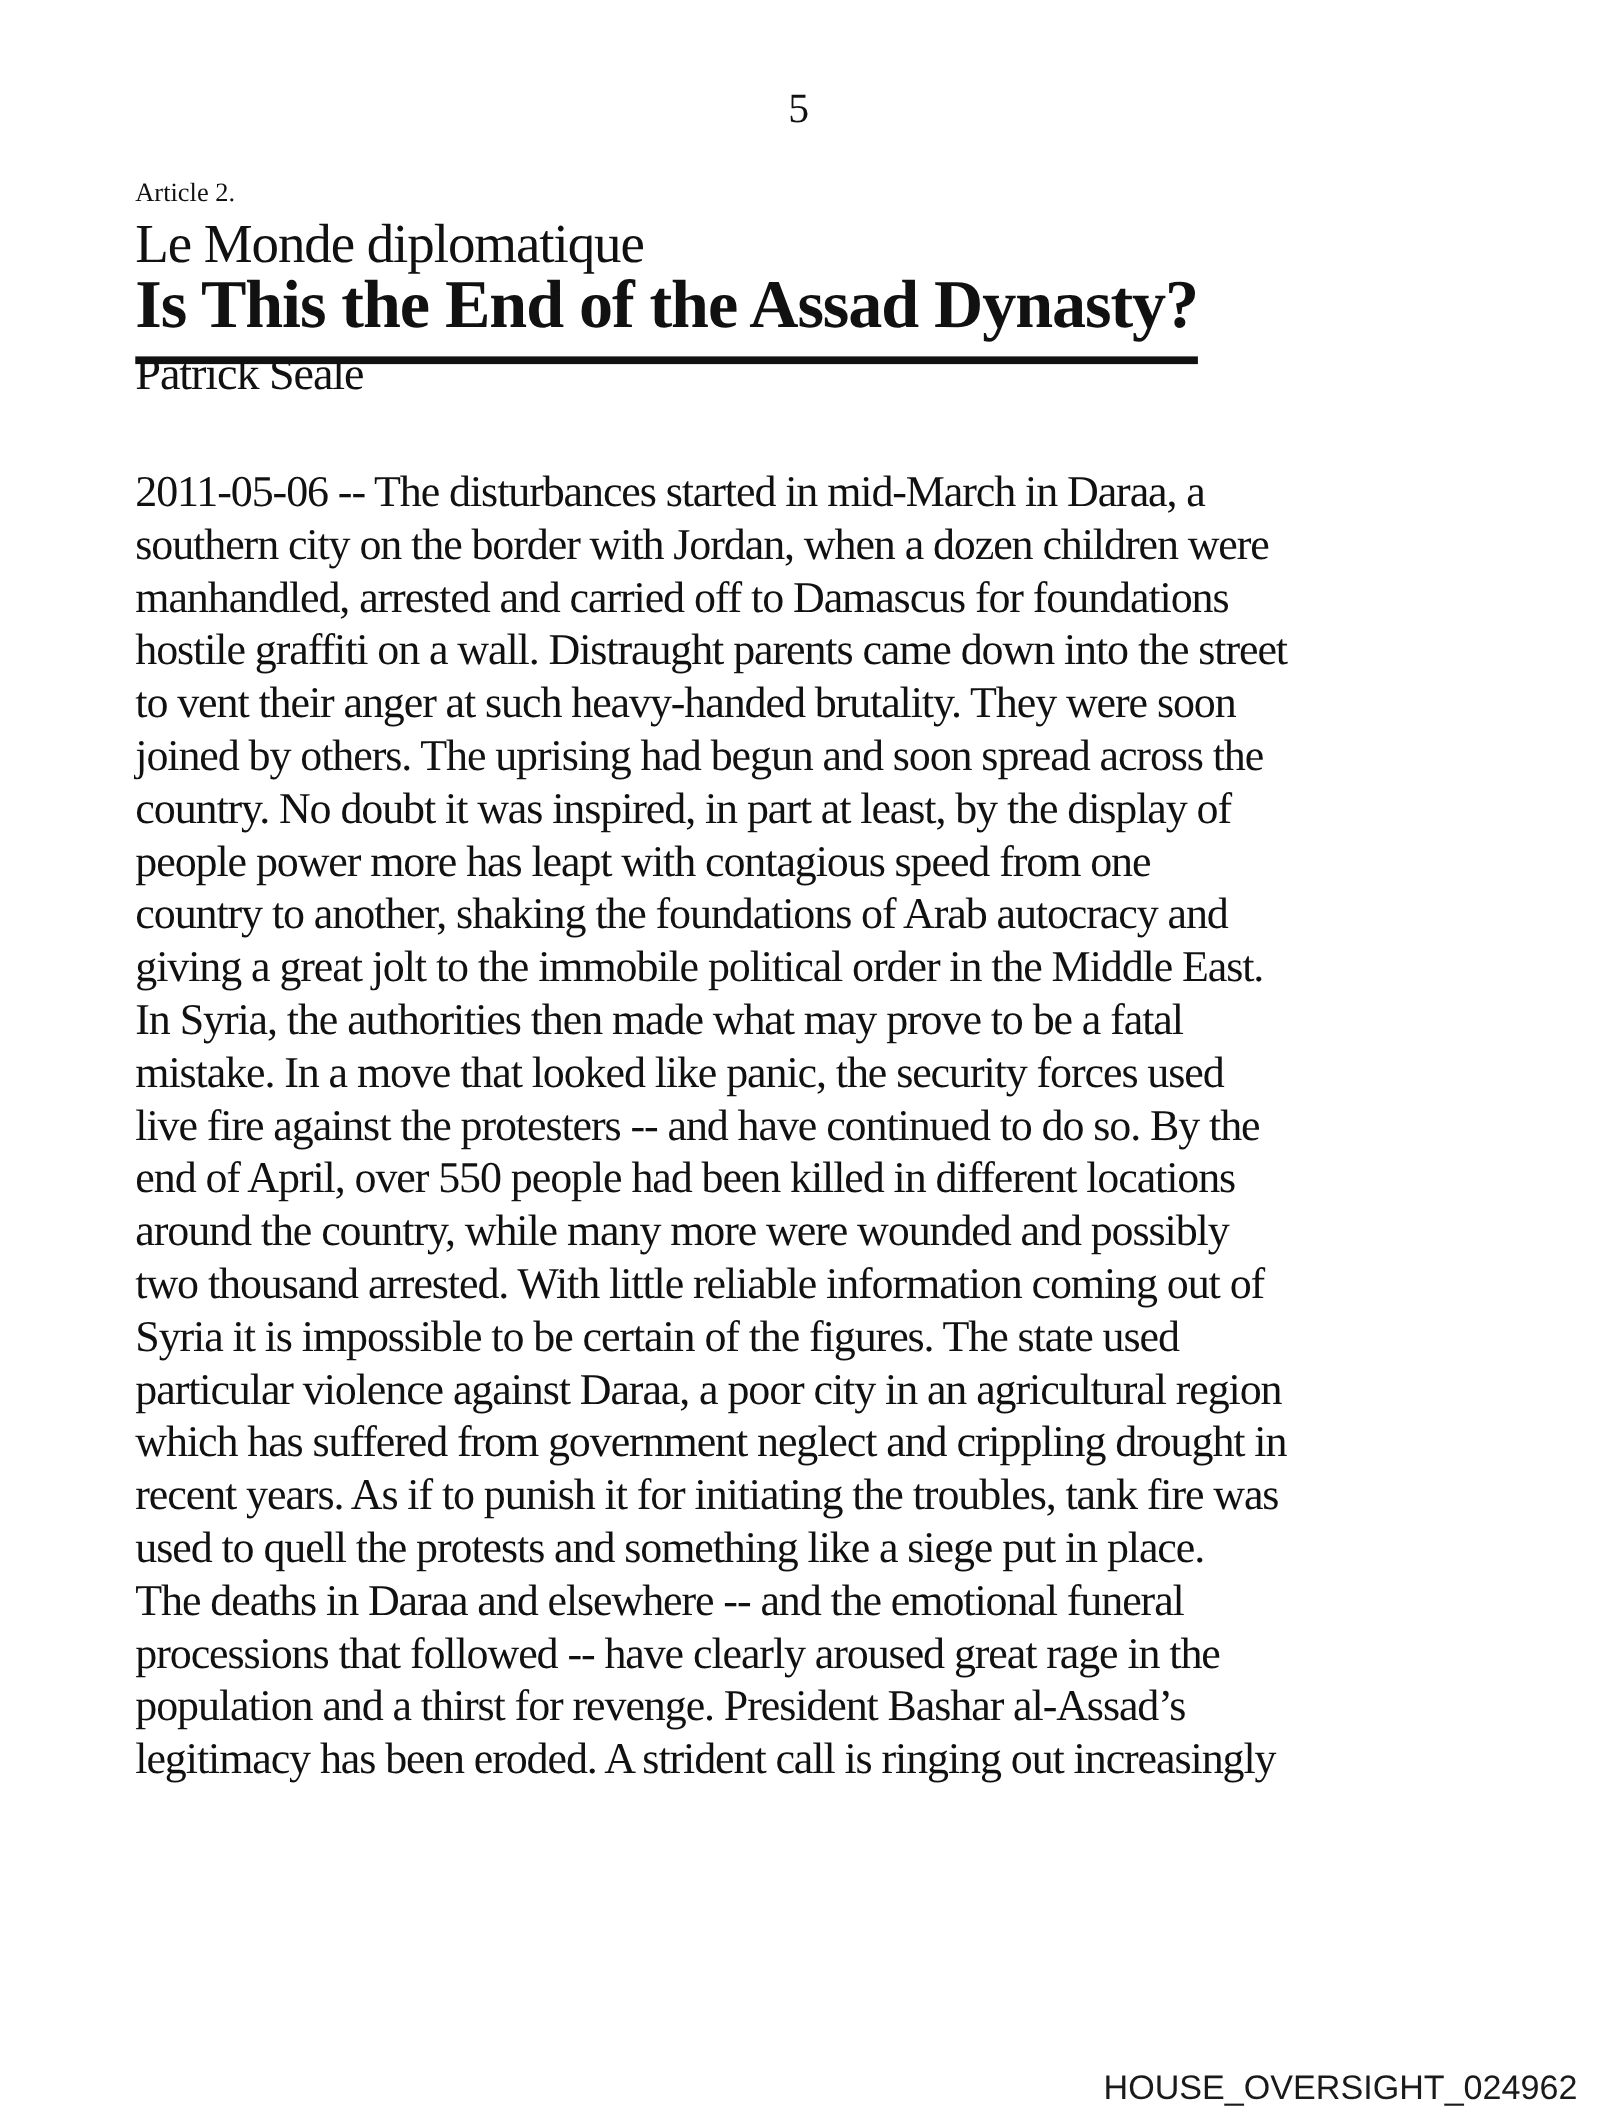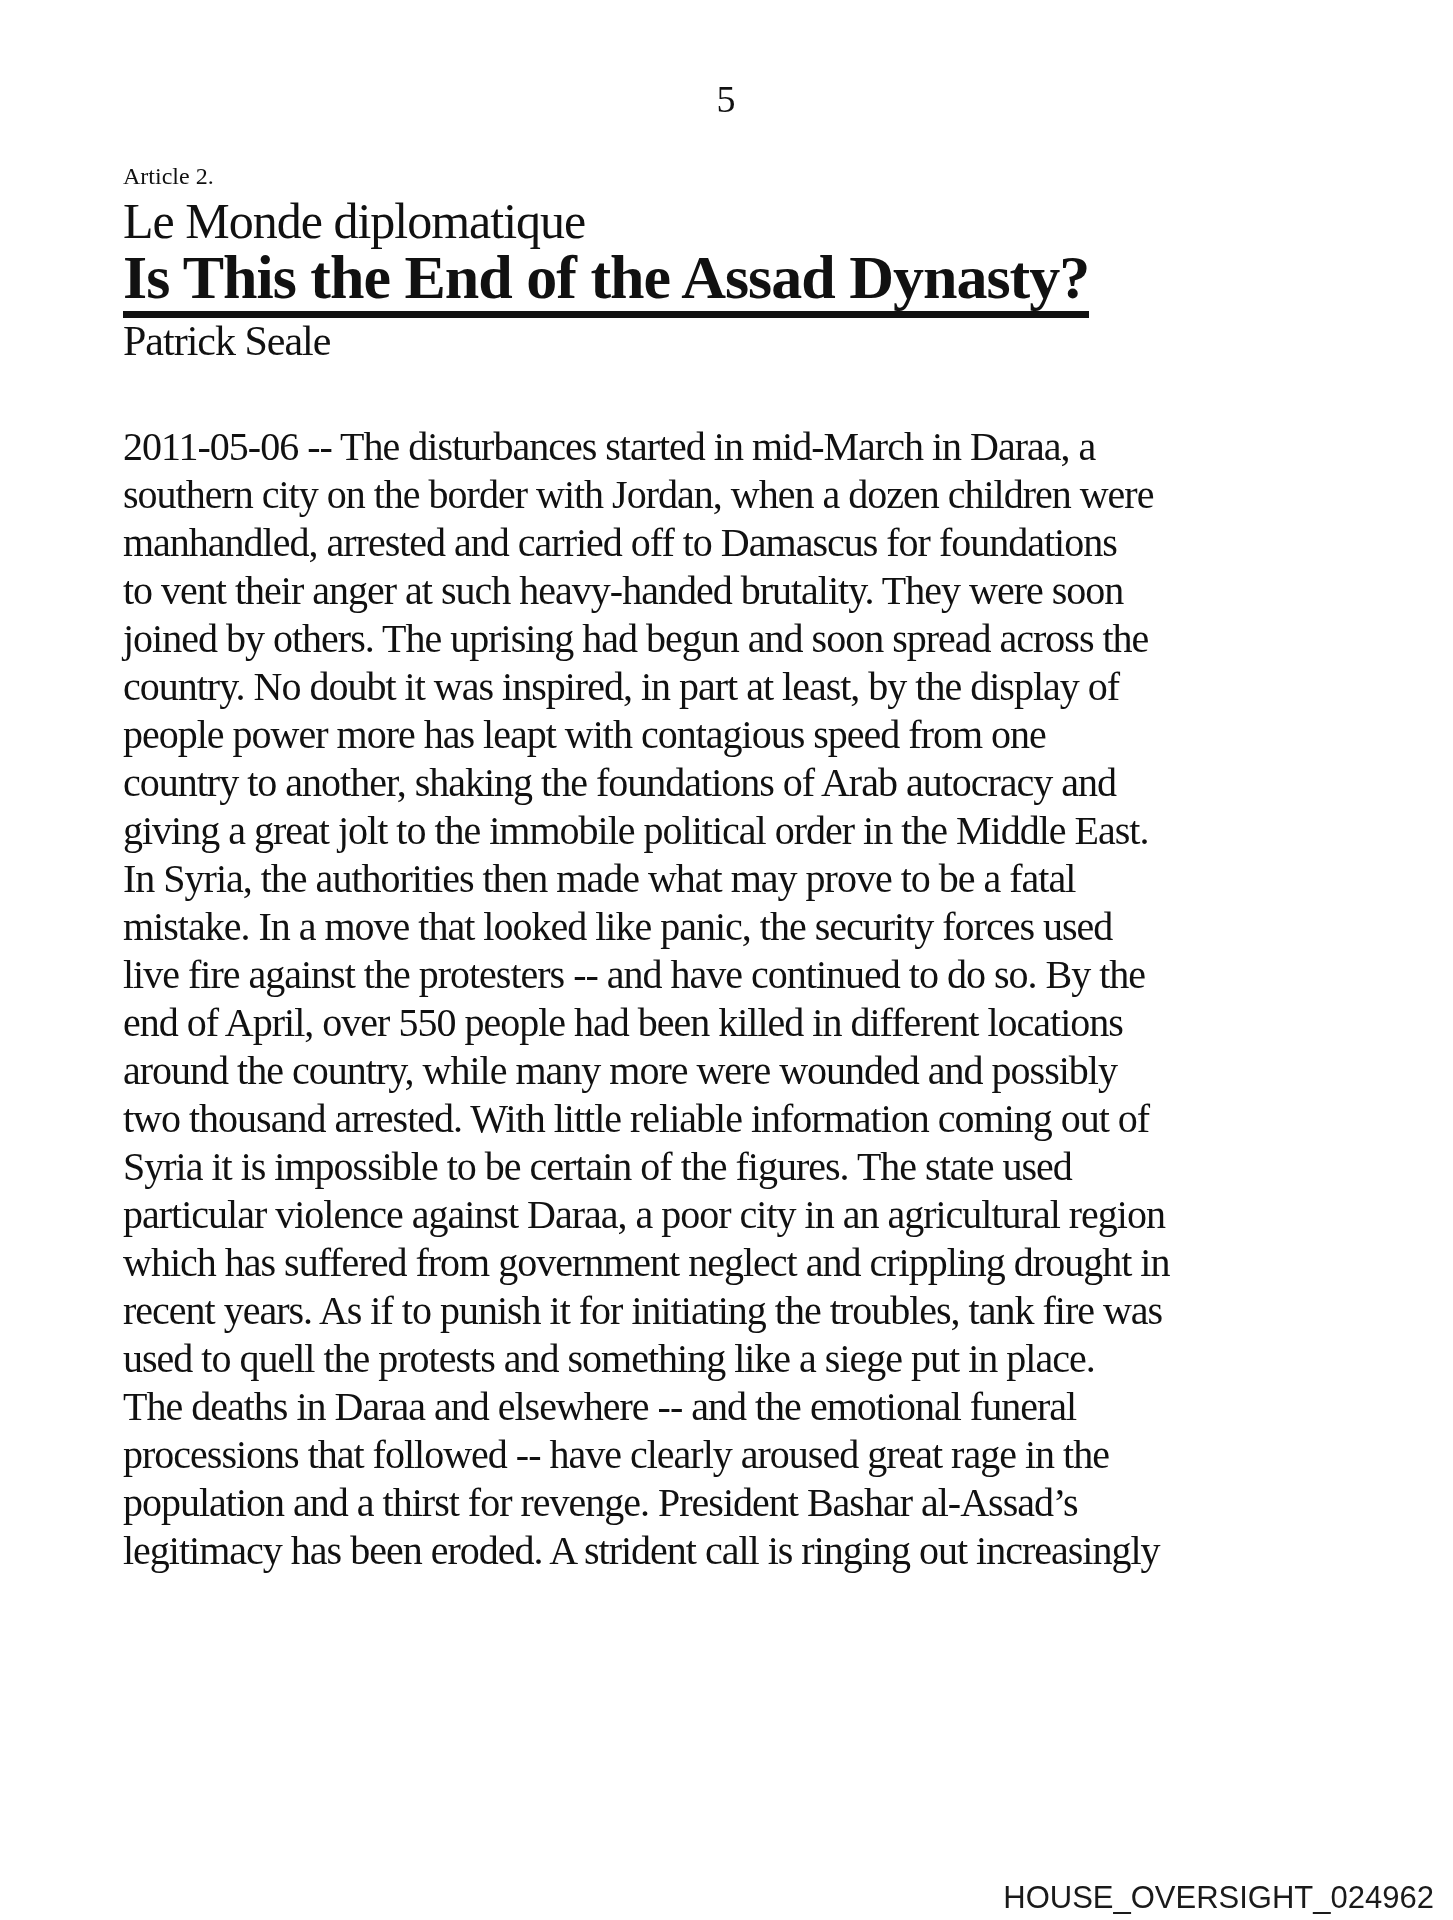--- a/index.html
+++ b/index.html
@@ -45,21 +45,21 @@
     position: absolute;
     left: 123px;
     top: 246px;
     margin: 0;
     font-size: 62px;
     font-weight: bold;
     line-height: 1;
     letter-spacing: -1px;
     white-space: nowrap;
     border-bottom: 7px solid #111111;
-    padding-bottom: 3px;
+    padding-bottom: 16px;
   }
   .author {
     position: absolute;
     left: 123px;
     top: 320px;
     font-size: 42px;
     line-height: 1;
     letter-spacing: -1px;
   }
   .body-text {
@@ -95,20 +95,21 @@
   <div class="publication">Le Monde diplomatique</div>
 
   <h1 class="title">Is This the End of the Assad Dynasty?</h1>
 
   <div class="author">Patrick Seale</div>
 
   <div class="body-text">
       <div class="body-line">2011-05-06 -- The disturbances started in mid-March in Daraa, a</div>
       <div class="body-line">southern city on the border with Jordan, when a dozen children were</div>
       <div class="body-line">manhandled, arrested and carried off to Damascus for foundations</div>
+      <div class="body-line">hostile graffiti on a wall. Distraught parents came down into the street</div>
       <div class="body-line">to vent their anger at such heavy-handed brutality. They were soon</div>
       <div class="body-line">joined by others. The uprising had begun and soon spread across the</div>
       <div class="body-line">country. No doubt it was inspired, in part at least, by the display of</div>
       <div class="body-line">people power more has leapt with contagious speed from one</div>
       <div class="body-line">country to another, shaking the foundations of Arab autocracy and</div>
       <div class="body-line">giving a great jolt to the immobile political order in the Middle East.</div>
       <div class="body-line">In Syria, the authorities then made what may prove to be a fatal</div>
       <div class="body-line">mistake. In a move that looked like panic, the security forces used</div>
       <div class="body-line">live fire against the protesters -- and have continued to do so. By the</div>
       <div class="body-line">end of April, over 550 people had been killed in different locations</div>

